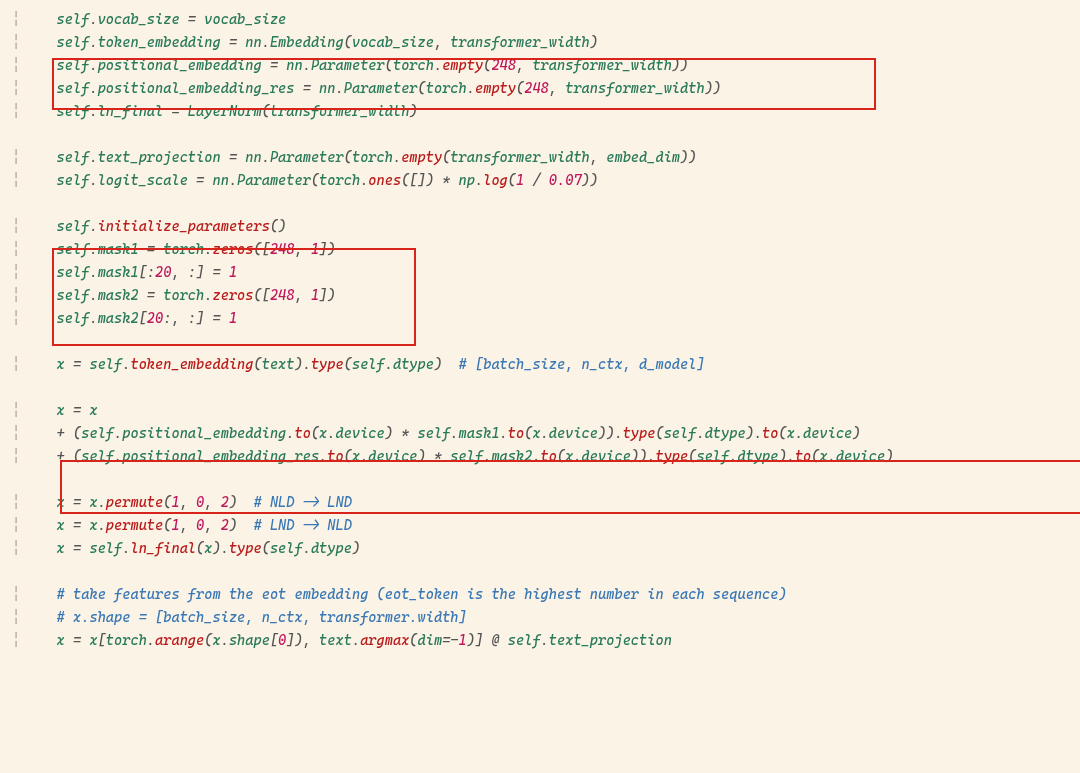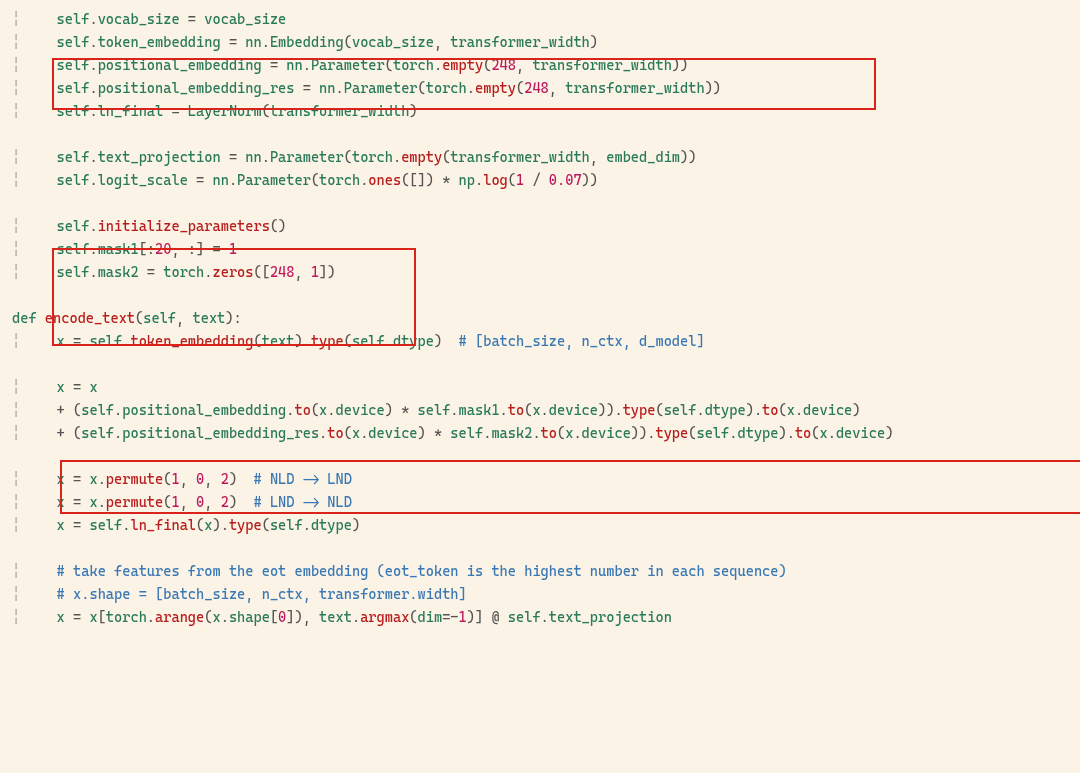--- a/index.html
+++ b/index.html
@@ -9,20 +9,21 @@
     font-family: "SF Mono", "Monaco", "Cascadia Code", "Consolas", monospace;
     font-size: 14px;
     line-height: 23px;
     color: #333;
     width: 1080px;
     box-sizing: border-box;
   }
   .line {
     white-space: pre;
     position: relative;
+    font-style: italic;
   }
   .gutter {
     display: inline-block;
     width: 20px;
     color: #b8b0a0;
     user-select: none;
   }
   .kw   { color: #2a7a5a; }   
   .self { color: #2a7a5a; }
   .attr { color: #2a7a5a; }
@@ -60,29 +61,30 @@
 <div class="line">&nbsp;</div>
 
 <div class="line"><span class="gutter">¦</span>   <span class="self">self</span><span class="punct">.</span><span class="attr">text_projection</span> <span class="op">=</span> <span class="id">nn</span><span class="punct">.</span><span class="cls">Parameter</span><span class="punct">(</span><span class="id">torch</span><span class="punct">.</span><span class="fn">empty</span><span class="punct">(</span><span class="id">transformer_width</span><span class="punct">,</span> <span class="id">embed_dim</span><span class="punct">))</span></div>
 
 <div class="line"><span class="gutter">¦</span>   <span class="self">self</span><span class="punct">.</span><span class="attr">logit_scale</span> <span class="op">=</span> <span class="id">nn</span><span class="punct">.</span><span class="cls">Parameter</span><span class="punct">(</span><span class="id">torch</span><span class="punct">.</span><span class="fn">ones</span><span class="punct">([])</span> <span class="op">*</span> <span class="id">np</span><span class="punct">.</span><span class="fn">log</span><span class="punct">(</span><span class="num">1</span> <span class="op">/</span> <span class="num">0.07</span><span class="punct">))</span></div>
 
 <div class="line">&nbsp;</div>
 
 <div class="line"><span class="gutter">¦</span>   <span class="self">self</span><span class="punct">.</span><span class="fn">initialize_parameters</span><span class="punct">()</span></div>
 
+<div class="line"><span class="gutter">¦</span>   <span class="self">self</span><span class="punct">.</span><span class="attr">mask1</span> <span class="op">=</span> <span class="id">torch</span><span class="punct">.</span><span class="fn">zeros</span><span class="punct">([</span><span class="num">248</span><span class="punct">,</span> <span class="num">1</span><span class="punct">])</span></div>
 
 <div class="line"><span class="gutter">¦</span>   <span class="self">self</span><span class="punct">.</span><span class="attr">mask1</span><span class="punct">[:</span><span class="num">20</span><span class="punct">, :]</span> <span class="op">=</span> <span class="num">1</span></div>
 
 <div class="line"><span class="gutter">¦</span>   <span class="self">self</span><span class="punct">.</span><span class="attr">mask2</span> <span class="op">=</span> <span class="id">torch</span><span class="punct">.</span><span class="fn">zeros</span><span class="punct">([</span><span class="num">248</span><span class="punct">,</span> <span class="num">1</span><span class="punct">])</span></div>
 
+<div class="line"><span class="gutter">¦</span>   <span class="self">self</span><span class="punct">.</span><span class="attr">mask2</span><span class="punct">[</span><span class="num">20</span><span class="punct">:, :]</span> <span class="op">=</span> <span class="num">1</span></div>
 
 <div class="line">&nbsp;</div>
 
-<div class="line"><span class="kw">def</span> <span class="fn">encode_text</span><span class="punct">(</span><span class="self">self</span><span class="punct">,</span> <span class="id">text</span><span class="punct">):</span></div>
 
 <div class="line"><span class="gutter">¦</span>   <span class="id">x</span> <span class="op">=</span> <span class="self">self</span><span class="punct">.</span><span class="fn">token_embedding</span><span class="punct">(</span><span class="id">text</span><span class="punct">).</span><span class="fn">type</span><span class="punct">(</span><span class="self">self</span><span class="punct">.</span><span class="attr">dtype</span><span class="punct">)</span>  <span class="cmt"># [batch_size, n_ctx, d_model]</span></div>
 
 <div class="line">&nbsp;</div>
 
 <div class="line"><span class="gutter">¦</span>   <span class="id">x</span> <span class="op">=</span> <span class="id">x</span></div>
 
 <div class="line"><span class="gutter">¦</span>   <span class="op">+</span> <span class="punct">(</span><span class="self">self</span><span class="punct">.</span><span class="attr">positional_embedding</span><span class="punct">.</span><span class="fn">to</span><span class="punct">(</span><span class="id">x</span><span class="punct">.</span><span class="attr">device</span><span class="punct">)</span> <span class="op">*</span> <span class="self">self</span><span class="punct">.</span><span class="attr">mask1</span><span class="punct">.</span><span class="fn">to</span><span class="punct">(</span><span class="id">x</span><span class="punct">.</span><span class="attr">device</span><span class="punct">)).</span><span class="fn">type</span><span class="punct">(</span><span class="self">self</span><span class="punct">.</span><span class="attr">dtype</span><span class="punct">).</span><span class="fn">to</span><span class="punct">(</span><span class="id">x</span><span class="punct">.</span><span class="attr">device</span><span class="punct">)</span></div>
 
 <div class="line"><span class="gutter">¦</span>   <span class="op">+</span> <span class="punct">(</span><span class="self">self</span><span class="punct">.</span><span class="attr">positional_embedding_res</span><span class="punct">.</span><span class="fn">to</span><span class="punct">(</span><span class="id">x</span><span class="punct">.</span><span class="attr">device</span><span class="punct">)</span> <span class="op">*</span> <span class="self">self</span><span class="punct">.</span><span class="attr">mask2</span><span class="punct">.</span><span class="fn">to</span><span class="punct">(</span><span class="id">x</span><span class="punct">.</span><span class="attr">device</span><span class="punct">)).</span><span class="fn">type</span><span class="punct">(</span><span class="self">self</span><span class="punct">.</span><span class="attr">dtype</span><span class="punct">).</span><span class="fn">to</span><span class="punct">(</span><span class="id">x</span><span class="punct">.</span><span class="attr">device</span><span class="punct">)</span></div>

